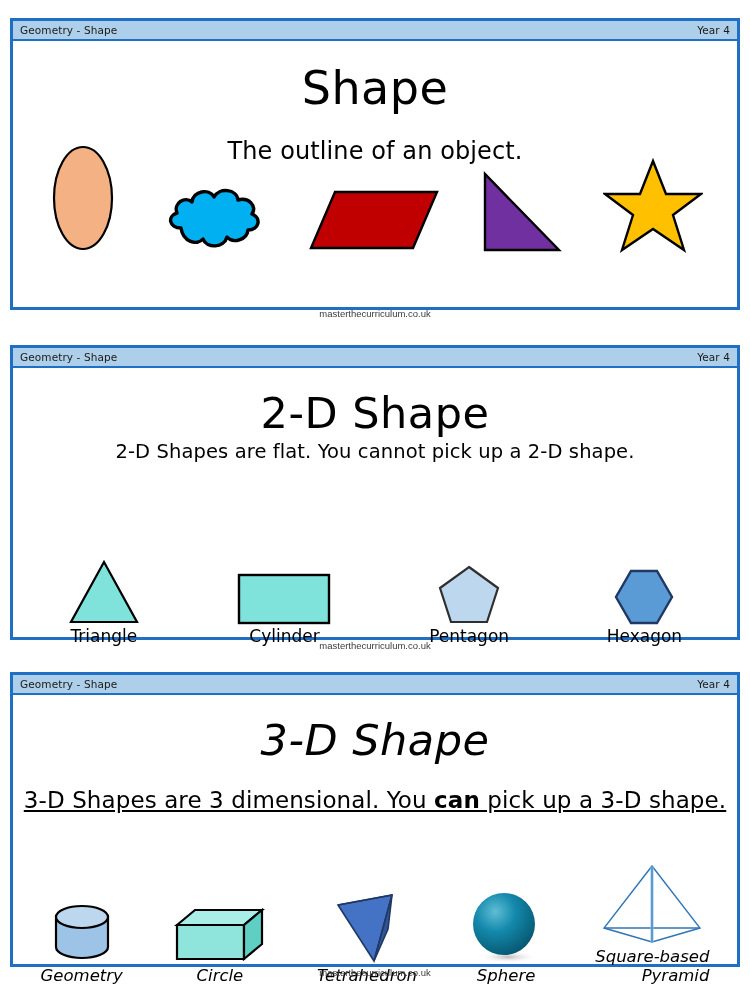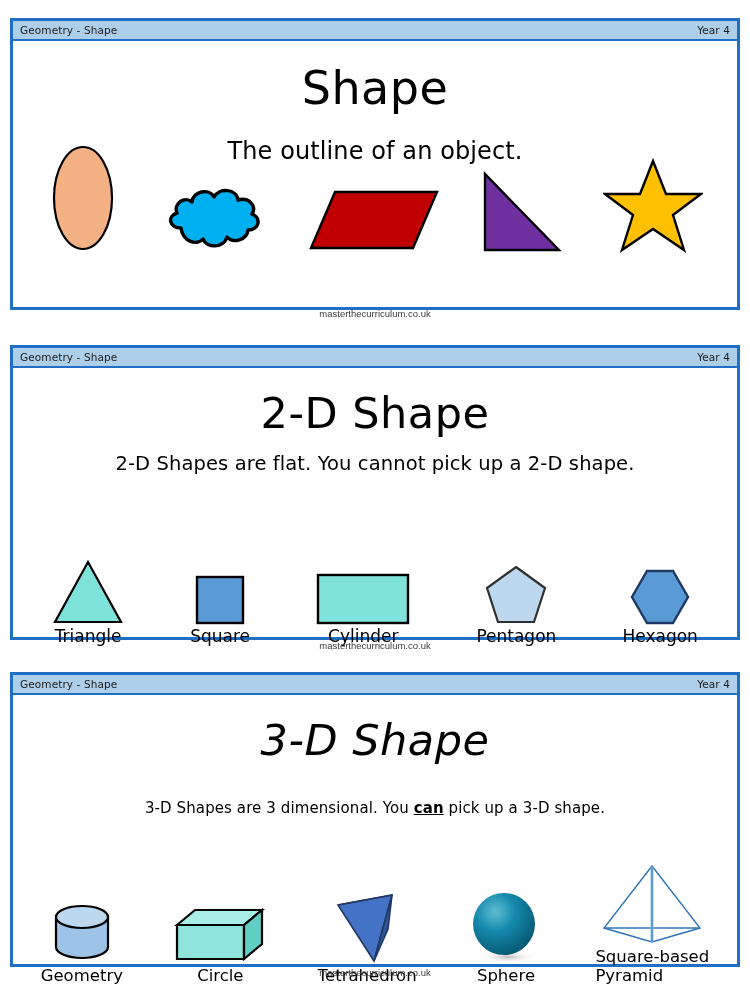--- a/index.html
+++ b/index.html
@@ -66,22 +66,22 @@
   #panel-2 .slide-title { font-size: 43px; margin-top: 20px; }
   #panel-3 .slide-title { font-size: 43px; margin-top: 20px; font-style: italic; }
 
   .slide-sub {
     text-align: center;
     font-family: "DejaVu Sans", sans-serif;
     color: #000;
     letter-spacing: .1px;
   }
   #panel-1 .slide-sub { font-size: 24px; margin-top: 22px; }
-  #panel-2 .slide-sub { font-size: 19.5px; margin-top: 14px; }
-  #panel-3 .slide-sub { font-size: 15px; margin-top: 34px; }
+  #panel-2 .slide-sub { font-size: 19.5px; margin-top: 2px; }
+  #panel-3 .slide-sub { font-size: 23px; margin-top: 22px; text-decoration: underline; }
   .slide-sub u { text-decoration: underline; font-weight: 700; }
 
   .watermark {
     position: absolute;
     left: 0;
     right: 0;
     text-align: center;
     font-family: Liberation Sans, sans-serif;
     font-size: 9.5px;
     color: #3b3b3b;
@@ -107,26 +107,26 @@
     display: flex;
     flex-direction: column;
     align-items: center;
     justify-content: flex-end;
   }
   .shape-art { display: flex; align-items: flex-end; justify-content: center; }
   .shape-label {
     font-family: "DejaVu Sans", sans-serif;
     font-size: 17px;
     color: #000;
-    text-align: left;
+    text-align: right;
     line-height: 1.12;
     margin-top: 2px;
     white-space: pre-line;
   }
-  #row-3d .shape-label { font-size: 16.5px; }
+  #row-3d .shape-label { font-size: 16.5px; font-style: italic; }
 </style>
 </head>
 <body>
 
 <div class="page">
 
   <div class="panel" id="panel-1">
     <div class="panel-header">
       <span>Geometry - Shape</span>
       <span>Year 4</span>
@@ -201,28 +201,20 @@
         <div class="shape-cell">
           <div class="shape-art">
             <svg width="72" height="66" viewBox="0 0 72 66">
               <polygon points="36,3 69,63 3,63" fill="#7FE3DC" stroke="#000" stroke-width="2.2" stroke-linejoin="miter"></polygon>
             </svg>
           </div>
           <div class="shape-label">Triangle</div>
         </div>
 
 
-        <div class="shape-cell">
-          <div class="shape-art">
-            <svg width="50" height="50" viewBox="0 0 50 50">
-              <rect x="2" y="2" width="46" height="46" fill="#5B9BD5" stroke="#000" stroke-width="2.4"></rect>
-            </svg>
-          </div>
-          <div class="shape-label">Square</div>
-        </div>
 
         <div class="shape-cell">
           <div class="shape-art">
             <svg width="94" height="52" viewBox="0 0 94 52">
               <rect x="2" y="2" width="90" height="48" fill="#7FE3DC" stroke="#000" stroke-width="2.4"></rect>
             </svg>
           </div>
           <div class="shape-label">Cylinder</div>
         </div>
 

